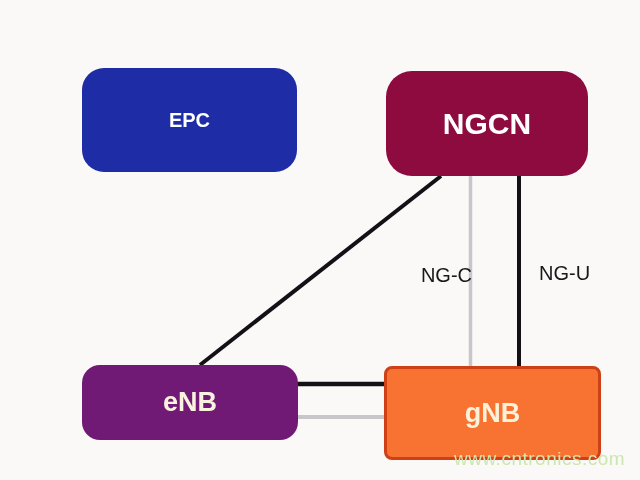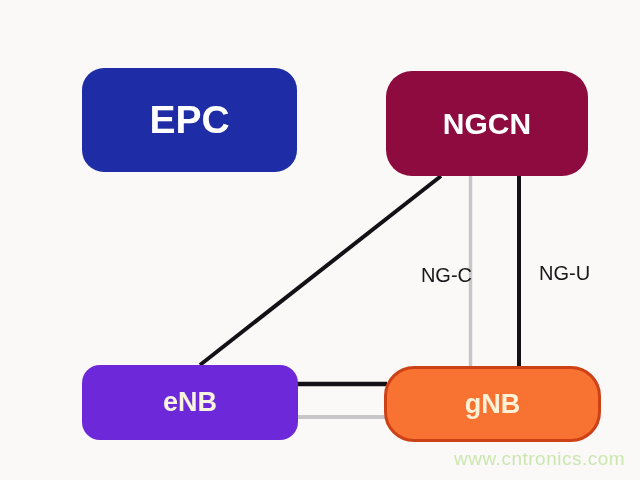--- a/index.html
+++ b/index.html
@@ -34,39 +34,39 @@
     display: flex;
     align-items: center;
     justify-content: center;
     font-weight: bold;
     color: #ffffff;
   }
   .node-epc {
     left: 82px; top: 68px;
     width: 215px; height: 104px;
     border-radius: 22px;
-    font-size: 39px;
+    font-size: 20px;
   }
   .node-ngcn {
     left: 386px; top: 71px;
     width: 202px; height: 105px;
     border-radius: 26px;
     font-size: 30px;
   }
   .node-enb {
     left: 82px; top: 365px;
     width: 216px; height: 75px;
     border-radius: 18px;
     font-size: 27px;
     color: #f8f3de;
   }
   .node-gnb {
     left: 384px; top: 366px;
-    width: 217px; height: 76px;
-    border-radius: 30px;
+    width: 217px; height: 94px;
+    border-radius: 8px;
     font-size: 27px;
     color: #fbf2d8;
     border: 3px solid #ce4117;
   }
   .link-label {
     position: absolute;
     font-size: 20px;
     color: #1a161a;
     text-align: right;
   }
@@ -100,21 +100,21 @@
   </svg>
 
   <div class="node node-epc" style="background-color: rgb(30, 44, 166);">
     <span>EPC</span>
   </div>
 
   <div class="node node-ngcn" style="background-color: rgb(141, 11, 63);">
     <span>NGCN</span>
   </div>
 
-  <div class="node node-enb" style="background-color: #6d28d9;">
+  <div class="node node-enb" style="background-color: #701a75;">
     <span>eNB</span>
   </div>
 
   <div class="node node-gnb" style="background-color: rgb(248, 114, 49); border-color: rgb(206, 65, 23);">
     <span>gNB</span>
   </div>
 
   <div class="link-label label-ngc">NG-C</div>
 
   <div class="link-label label-ngu">NG-U</div>

